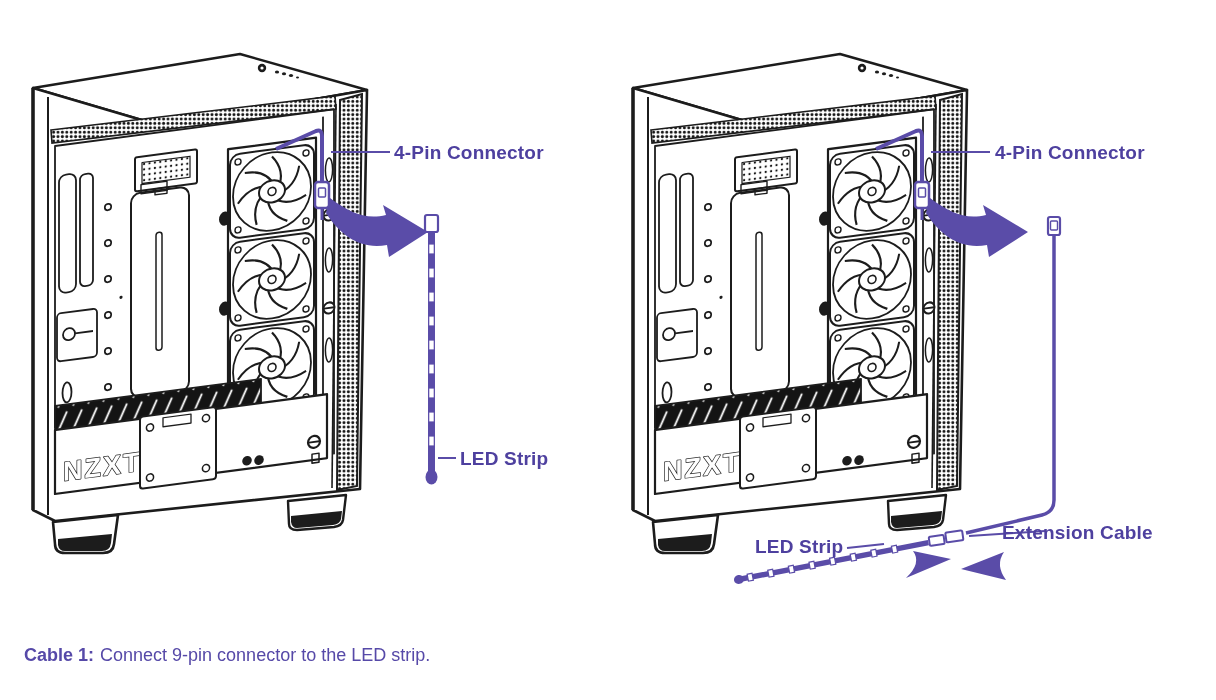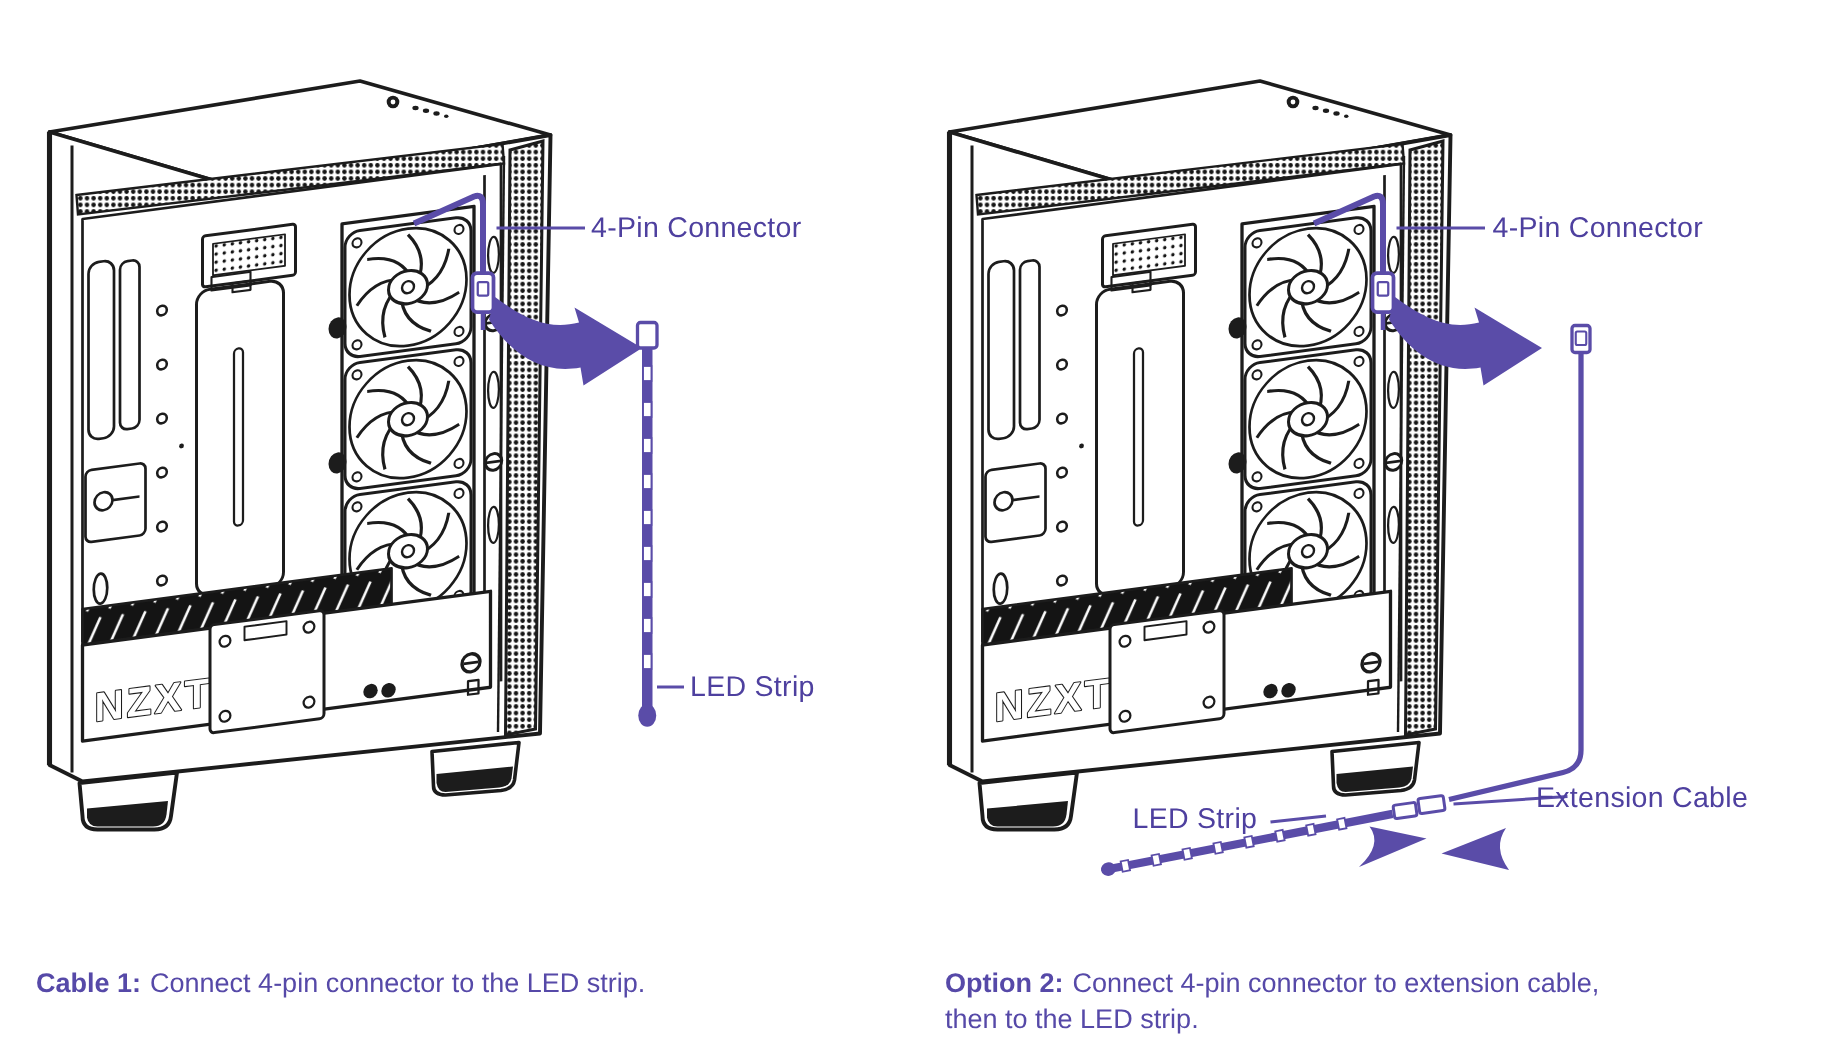--- a/index.html
+++ b/index.html
@@ -1,19 +1,19 @@
 <!DOCTYPE html>
 <html><head>
 <meta charset="utf-8">
 <style>
   html,body{margin:0;padding:0;background:#fff;width:1216px;height:700px;overflow:hidden;}
   .stage{position:relative;width:1216px;height:700px;background:#fff;
          font-family:"Liberation Sans",sans-serif;}
   svg{position:absolute;left:0;top:0;}
-  .diagram-label{position:absolute;color:#4e409f;font-weight:normal;font-size:19px;
+  .diagram-label{position:absolute;color:#4e409f;font-weight:bold;font-size:19px;
                  letter-spacing:.2px;white-space:nowrap;line-height:19px;}
   .caption{position:absolute;color:#5649a8;font-size:18px;line-height:24px;}
   .cap-prefix{font-weight:bold;margin-right:6px;}
 </style>
 </head>
 <body>
 
 <div class="stage">
 
 <svg width="1216" height="640" viewBox="0 0 1216 640">
@@ -224,23 +224,19 @@
     <path d="M951,559 L913,551 Q922,563 906,578 Z"></path>
     <path d="M961,569 L1004,552 Q995,565 1006,580 Z"></path>
   </g>
 </svg>
 
 <div class="diagram-label" style="left:394px;top:143px;">4-Pin Connector</div>
 <div class="diagram-label" style="left:460px;top:449px;">LED Strip</div>
 
 <div class="diagram-label" style="left:995px;top:143px;">4-Pin Connector</div>
 <div class="diagram-label" style="left:755px;top:537px;">LED Strip</div>
-<div class="diagram-label" style="left:1024px;top:523px;">Extension Cable</div>
+<div class="diagram-label" style="left:1002px;top:523px;">Extension Cable</div>
 
 <div class="caption" style="left:24px;top:643px;width:580px;">
-  <span class="cap-prefix">Cable 1:</span><span>Connect 4-pin connector to the LED strip.</span>
+  <span class="cap-prefix">Cable 1:</span><span>Connect 9-pin connector to the LED strip.</span>
 </div>
-<div class="caption" style="left:630px;top:643px;width:580px;">
-  <span class="cap-prefix">Option 2:</span><span>Connect 4-pin connector to extension cable,</span><br>
-  <span>then to the LED strip.</span>
+
 </div>
 
-</div>
-
 </body></html>

